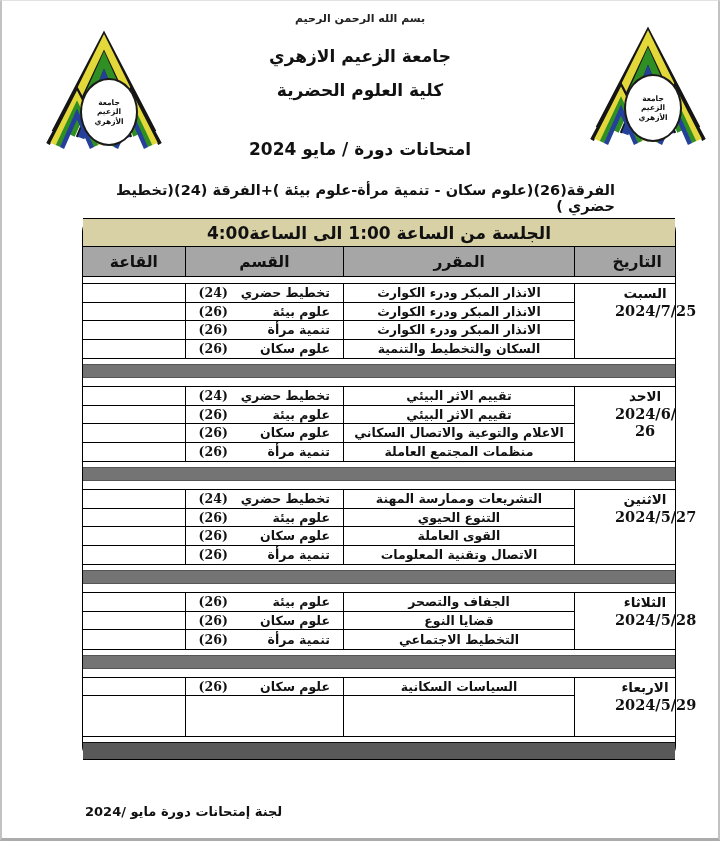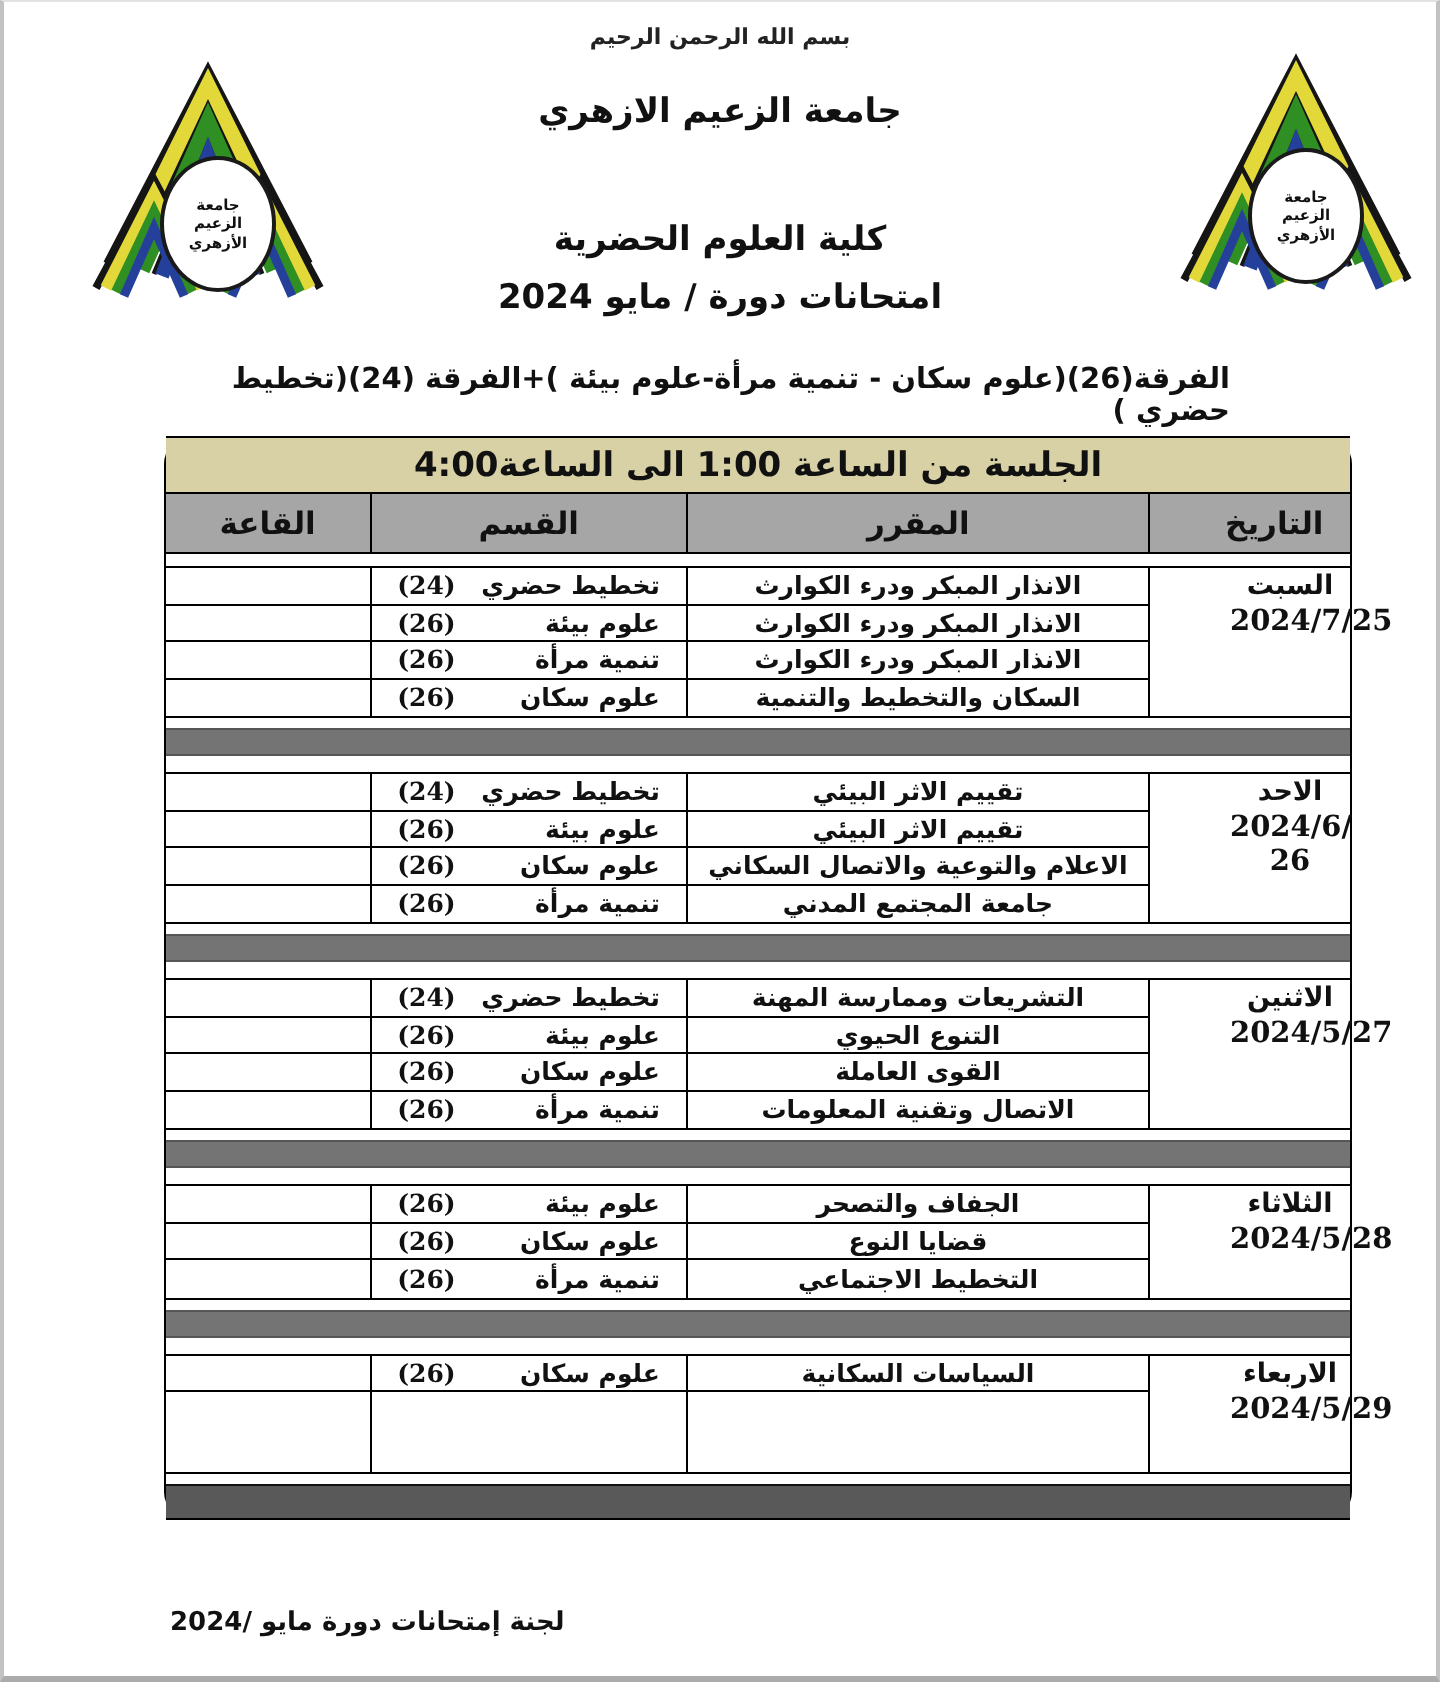--- a/index.html
+++ b/index.html
@@ -13,21 +13,21 @@
   }
   .scan-frame {
     position:absolute; inset:0;
     border-left:2px solid #c2c2c2; border-right:2px solid #c2c2c2;
     border-bottom:3px solid #ababab; border-top:1px solid #e2e2e2;
     pointer-events:none;
   }
   .center-line { position:absolute; left:0; right:0; text-align:center; direction:rtl; }
   .bismillah { top:12px; font-size:11px; font-weight:bold; letter-spacing:-0.5px; color:#222; }
   .h-university { top:46px; font-size:17px; font-weight:bold; }
-  .h-college { top:110px; font-size:17px; font-weight:bold; }
+  .h-college { top:80px; font-size:17px; font-weight:bold; }
   .h-session { top:139px; font-size:17px; font-weight:bold; }
   .groups-line {
     position:absolute; top:182px; left:85px; width:530px;
     text-align:right; direction:rtl; font-size:14.5px; font-weight:bold;
   }
   .footer-note {
     position:absolute; top:804px; left:85px;
     direction:rtl; font-size:13px; font-weight:bold;
   }
 
@@ -210,21 +210,21 @@
       </div>
       <div class="group">
         <div class="col col-date">
           <div class="day-name">الاحد</div>
           <div class="day-date">2024/6/ 26</div>
         </div>
         <div class="col col-course">
           <div class="row course-row">تقييم الاثر البيئي</div>
           <div class="row course-row">تقييم الاثر البيئي</div>
           <div class="row course-row">الاعلام والتوعية والاتصال السكاني</div>
-          <div class="row course-row">جامعة المجتمع المدني</div>
+          <div class="row course-row">منظمات المجتمع العاملة</div>
         </div>
         <div class="col col-dept">
           <div class="row dept-row">
             <span class="dept-name">تخطيط حضري</span>
             <span class="dept-code">(24)</span>
           </div>
           <div class="row dept-row">
             <span class="dept-name">علوم بيئة</span>
             <span class="dept-code">(26)</span>
           </div>

